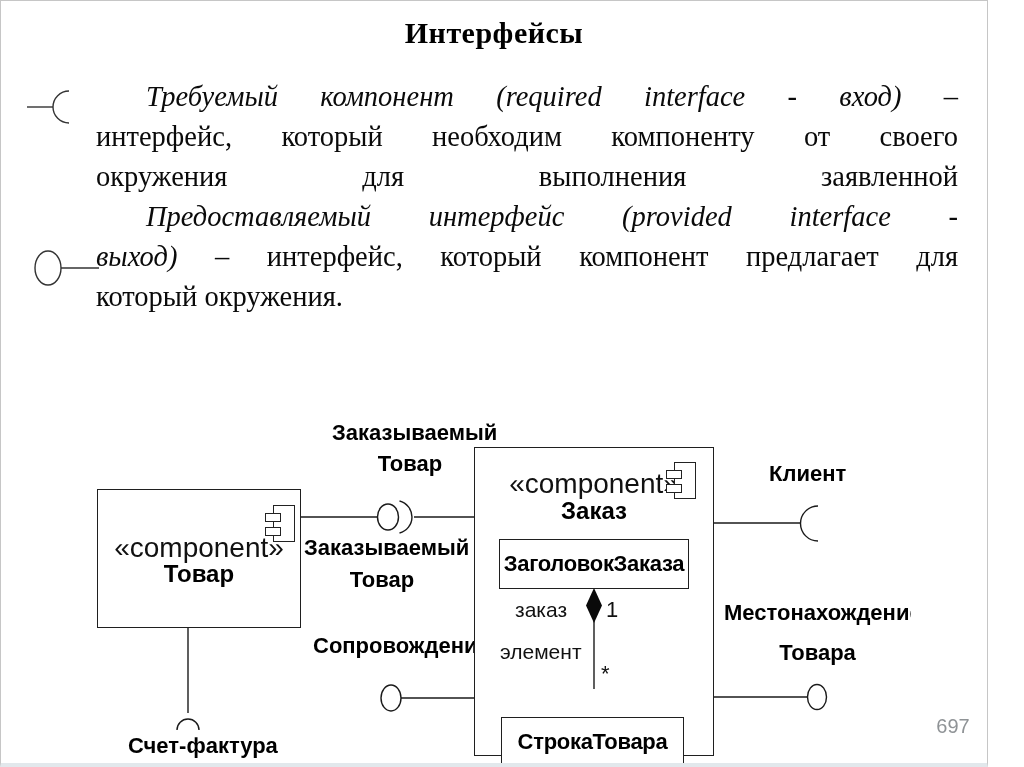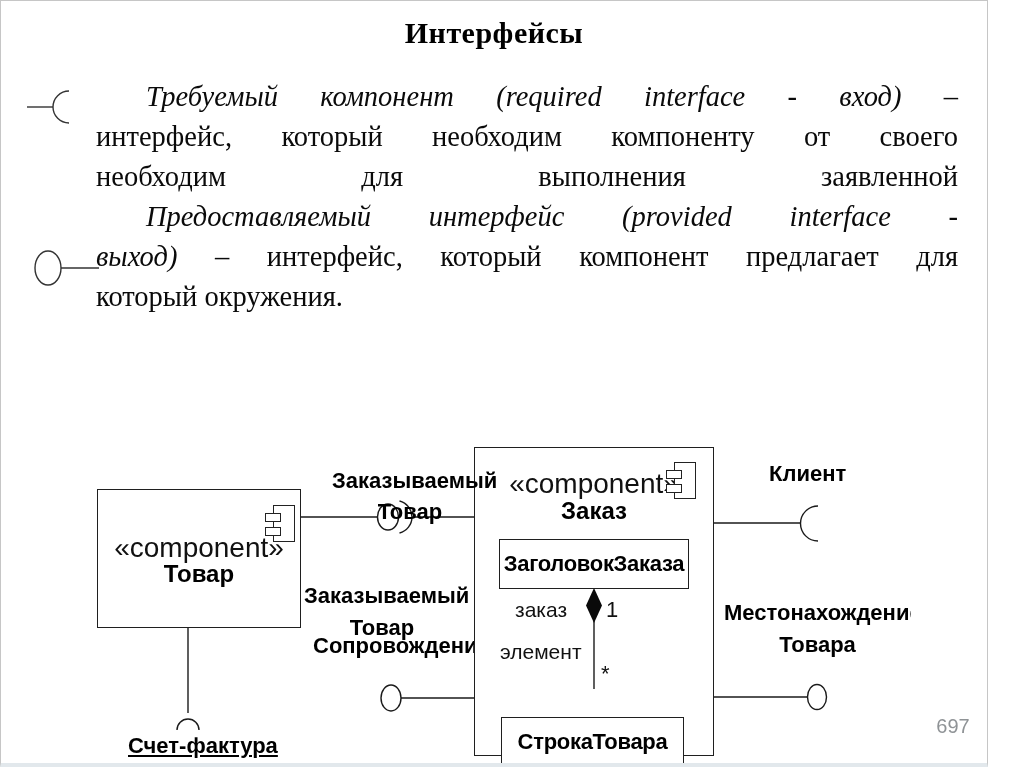--- a/index.html
+++ b/index.html
@@ -25,21 +25,21 @@
   
   .mini-icon { position:absolute; }
   
   .svg-layer { position:absolute; left:0; top:0; z-index:1; }
   .svg-top { position:absolute; left:0; top:0; z-index:3; }
   .lbl {
     position:absolute; font-family:"Liberation Sans", sans-serif;
     font-weight:bold; font-size:22px; line-height:28px; color:#000; z-index:3;
     white-space:nowrap;
   }
-  .lbl .cline { text-align:center;margin-top:48px; }
+  .lbl .cline { text-align:center; }
   .lbl-clip { overflow:hidden; }
   .lbl-under { z-index:1; }
   .role {
     position:absolute; font-family:"Liberation Sans", sans-serif;
     font-size:21px; color:#111; z-index:4; white-space:nowrap;
   }
   .mult { font-size:22px; }
   .comp-box {
     position:absolute; background:#fff; border:1.5px solid #1f1f1f;
     box-sizing:border-box; z-index:2;
@@ -77,21 +77,21 @@
   </svg>
 
   <svg class="mini-icon" style="left:30px; top:246px;" width="80" height="44" viewBox="0 0 80 44">
     <ellipse cx="17" cy="21" rx="13" ry="17" fill="#fff" stroke="#333" stroke-width="1.4"></ellipse>
     <line x1="30" y1="21" x2="68" y2="21" stroke="#333" stroke-width="1.4"></line>
   </svg>
 
   <div class="body-text">
     <div class="tl just ind it">Требуемый компонент (required interface - вход) –</div>
     <div class="tl just">интерфейс, который необходим компоненту от своего</div>
-    <div class="tl just">необходим для выполнения заявленной</div>
+    <div class="tl just">окружения для выполнения заявленной</div>
     <div class="tl just ind it">Предоставляемый интерфейс (provided interface -</div>
     <div class="tl just"><span class="it">выход)</span><span> – интерфейс, который компонент предлагает для</span></div>
     <div class="tl">который окружения.</div>
   </div>
 
   <svg class="svg-layer" width="1024" height="767" viewBox="0 0 1024 767">
 
     <line x1="300" y1="516" x2="376" y2="516" stroke="#1a1a1a" stroke-width="1.4"></line>
     <line x1="413" y1="516" x2="473" y2="516" stroke="#1a1a1a" stroke-width="1.4"></line>
     <ellipse cx="387" cy="516" rx="10.5" ry="13" fill="#fff" stroke="#1a1a1a" stroke-width="1.4"></ellipse>
@@ -152,24 +152,24 @@
   <div class="lbl" style="left:331px; top:418px; width:156px;">
     <div class="cline">Заказываемый</div>
     <div class="cline" style="margin-top:3px;">Товар</div>
   </div>
 
   <div class="lbl" style="left:303px; top:533px; width:156px;">
     <div class="cline">Заказываемый</div>
     <div class="cline" style="margin-top:4px;">Товар</div>
   </div>
 
-  <div class="lbl" style="left:127px; top:731px;text-decoration:underline;">Счет-фактура</div>
+  <div class="lbl" style="left:127px; top:731px;">Счет-фактура</div>
 
   <div class="lbl" style="left:768px; top:459px;">Клиент</div>
 
   <div class="lbl" style="left:723px; top:598px; width:187px;">
     <div class="lbl-clip" style="width:187px;">Местонахождение</div>
-    <div class="cline" style="margin-top:4px;">Товара</div>
+    <div class="cline" style="margin-top:12px;">Товара</div>
   </div>
 
   <div class="page-num">697</div>
 
 </div>
 
 </body></html>

